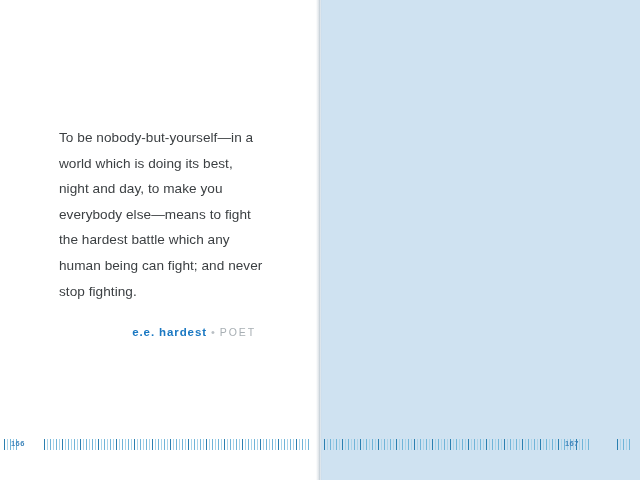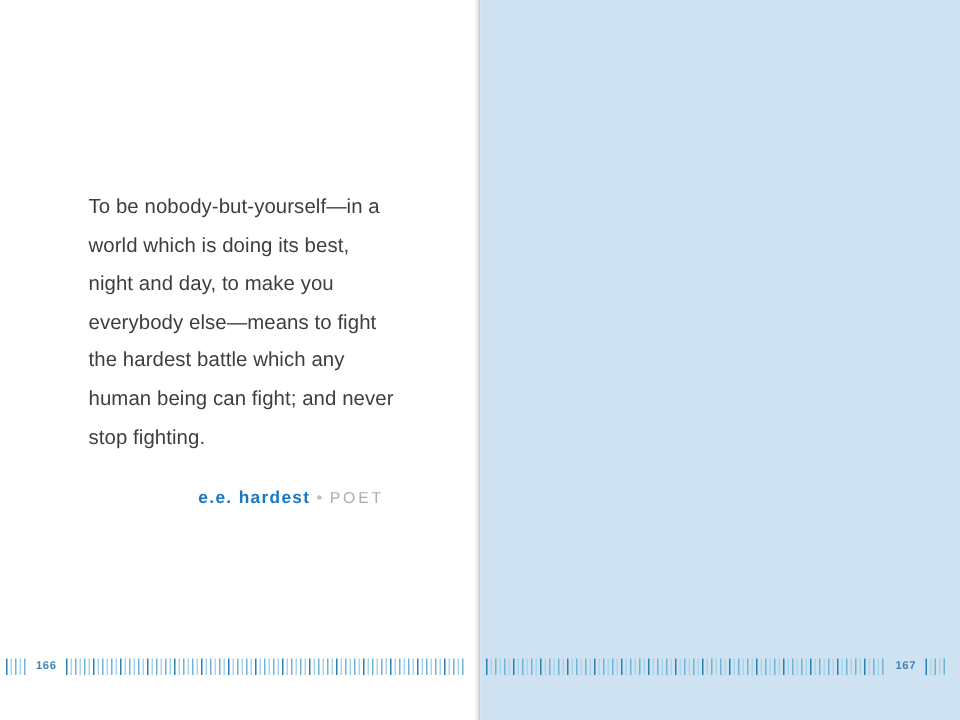--- a/index.html
+++ b/index.html
@@ -123,25 +123,25 @@
     position: absolute;
     top: 1px;
     font-size: 7.5px;
     font-weight: bold;
     color: #3f86bb;
     letter-spacing: 0.4px;
     line-height: 12px;
   }
 
   .ticks-left-stub  { left: 4px; }
-  .folio-left       { left: 24px; text-align: center; }
+  .folio-left       { left: 11px; text-align: center; }
   .ticks-left-main  { left: 44px; }
 
   .ticks-right-main { left: 324px; }
-  .folio-right      { left: 597px; }
+  .folio-right      { left: 565px; }
   .ticks-right-stub { left: 617px; }
 </style>
 </head>
 <body>
 
 <div class="spread">
 
   <div class="page page-left">
     <div class="quote-left-block">
       <p class="quote-left-text">To be nobody-but-yourself—in a world which is doing its best, night and day, to make you everybody else—means to fight the hardest battle which any human being can fight; and never stop fighting.</p>

